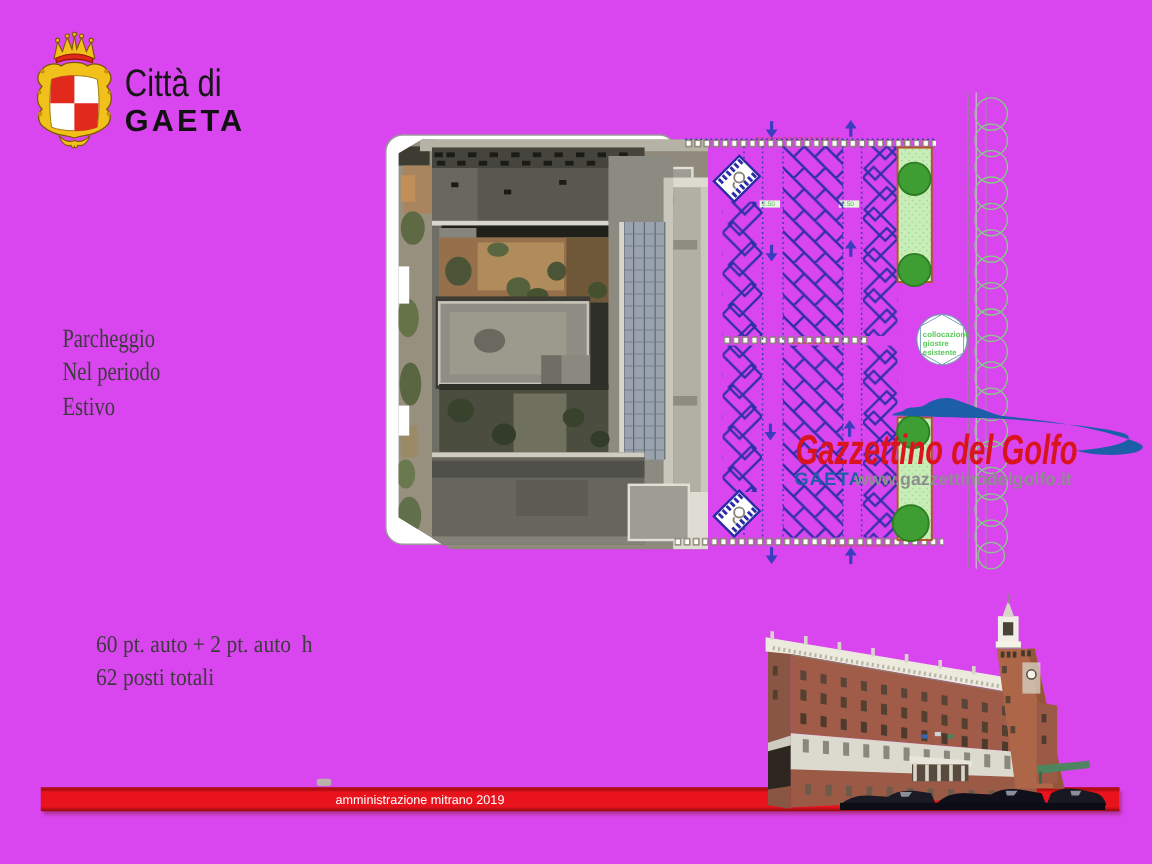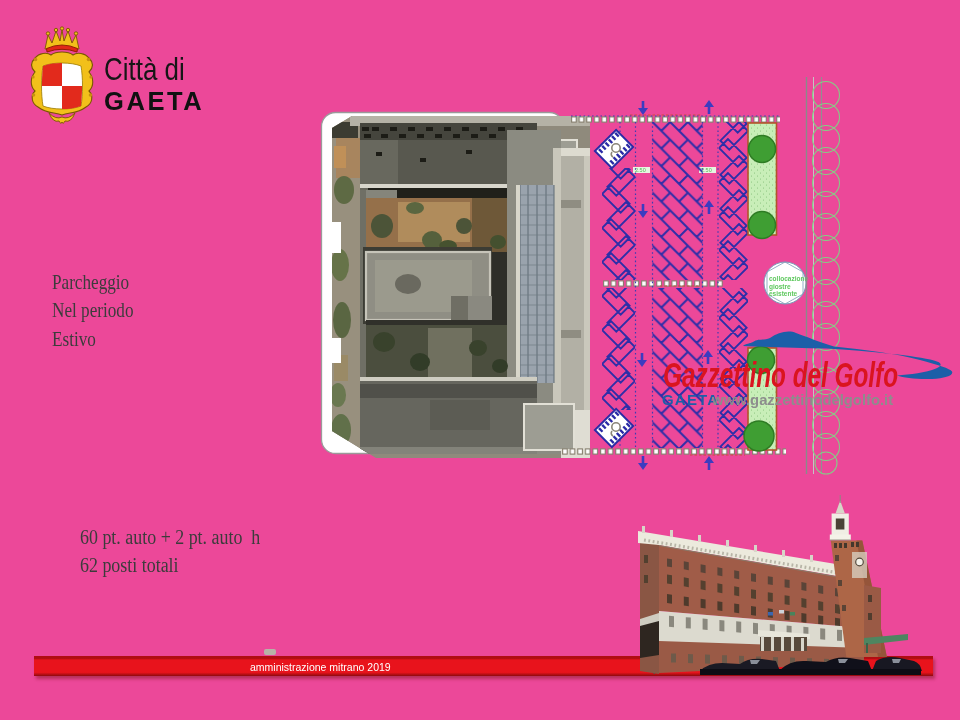--- a/index.html
+++ b/index.html
@@ -1,16 +1,16 @@
 <!DOCTYPE html>
 <html><head>
 <meta charset="utf-8">
 <style>
   html,body{margin:0;padding:0;background:#fff;}
-  #slide{position:relative;width:960px;height:720px;background:#ec4899;overflow:hidden;
+  #slide{position:relative;width:960px;height:720px;background:#d946ef;overflow:hidden;
          font-family:"Liberation Sans",sans-serif;}
   .abs{position:absolute;}
 </style>
 </head>
 <body>
 <div id="slide">
 
 <svg class="abs" style="left:25px;top:26px" width="75" height="102" viewBox="0 0 75 102">
 
   <g stroke="#7a5800" stroke-width="0.9">
@@ -390,21 +390,21 @@
 
   <text x="22" y="84.5" font-family="Liberation Sans" font-weight="bold" font-size="15" fill="#1c5fa8" letter-spacing="1.2">GAETA</text>
 
   <text x="72" y="84.5" font-family="Liberation Sans" font-weight="bold" font-size="14.8" fill="#8d8d8d">www.gazzettinodelgolfo.it</text>
 </svg>
 
 <div class="abs" style="left:264px;top:649px;width:12px;height:6px;background:#b8b2a8;border-radius:2px;"></div>
 
 <div class="abs" style="left:34px;top:656px;width:899px;height:20px;background:linear-gradient(#b00d12 0 12%, #e8131c 20% 82%, #c00f15 90%, #8d0a0e 100%);box-shadow:2px 3px 3px rgba(120,20,20,.45);"></div>
 
-<div class="abs" style="left:250px;top:661px;width:200px;font-size:10.5px;color:#fff;white-space:nowrap;">amministrazione mitrano 2019</div>
+<div class="abs" style="left:250px;top:661px;width:200px;text-align:center;font-size:10.5px;color:#fff;white-space:nowrap;">amministrazione mitrano 2019</div>
 
 <svg class="abs" style="left:630px;top:495px" width="330" height="200" viewBox="0 0 330 200">
 
   <rect x="23.5" y="100" width="1.5" height="79" fill="#55504a"></rect>
 
   <polygon points="10,42 29,50 29,179 10,176" fill="#8a5644"></polygon>
   <polygon points="10,124 29,118 29,147 10,156" fill="#cfccc1"></polygon>
   <rect x="14" y="60" width="4" height="8" fill="#52402f"></rect>
   <rect x="14" y="80" width="4" height="8" fill="#52402f"></rect>
 

